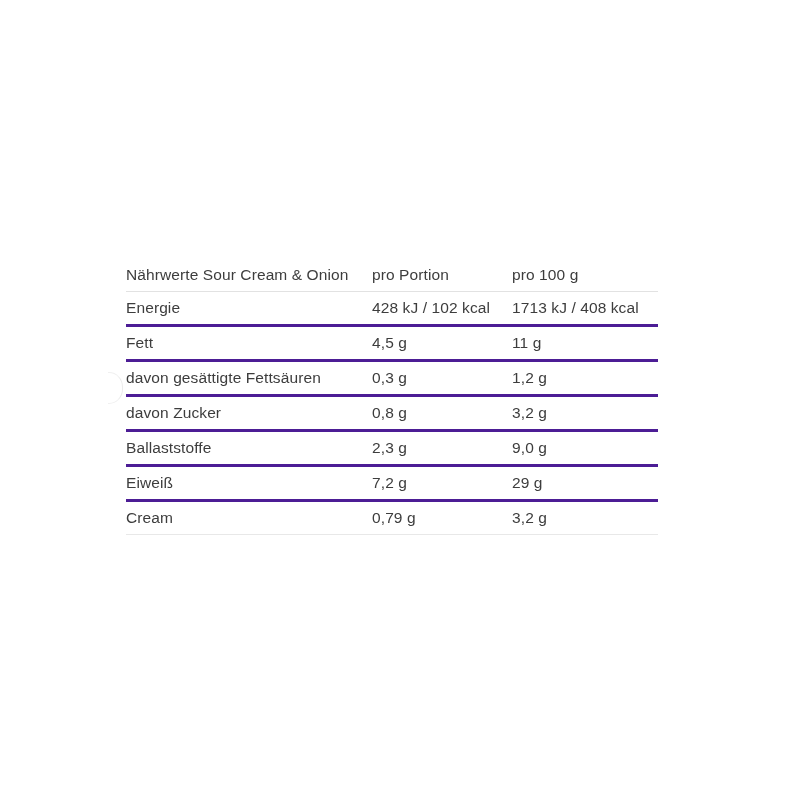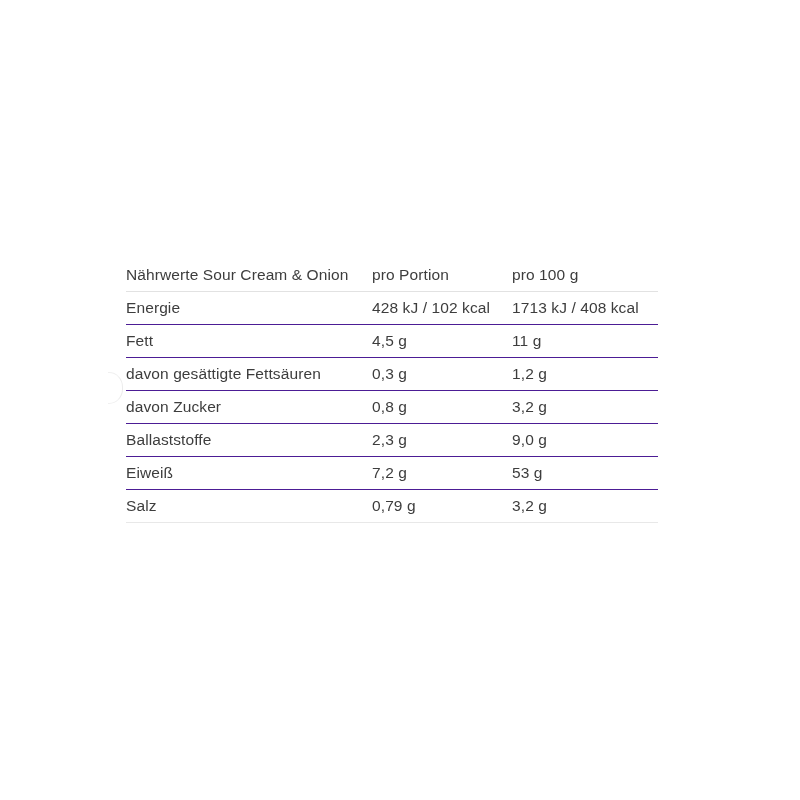--- a/index.html
+++ b/index.html
@@ -47,21 +47,21 @@
 
   thead tr.header-row th {
     height: 33px;
     line-height: 33px;
     border-bottom: 1px solid #e2e2e2;
     color: #3d3d3d;
   }
   tbody tr.data-row td {
     height: 32px;
     line-height: 32px;
-    border-bottom: 1px solid #4c1d95;
+    border-bottom: 3px solid #4c1d95;
   }
   tbody tr.data-row:last-child td {
     border-bottom: 1px solid #e8e8e8;
   }
   .cell-label { color: #3d3d3d; }
   .cell-value { color: #3d3d3d; }
 
   
   .edge-arc {
     position: absolute;
@@ -121,24 +121,24 @@
           <td class="cell-value">3,2 g</td>
         </tr>
         <tr class="data-row">
           <td class="cell-label">Ballaststoffe</td>
           <td class="cell-value">2,3 g</td>
           <td class="cell-value">9,0 g</td>
         </tr>
         <tr class="data-row">
           <td class="cell-label">Eiweiß</td>
           <td class="cell-value">7,2 g</td>
-          <td class="cell-value">53 g</td>
+          <td class="cell-value">29 g</td>
         </tr>
         <tr class="data-row">
-          <td class="cell-label">Salz</td>
+          <td class="cell-label">Cream</td>
           <td class="cell-value">0,79 g</td>
           <td class="cell-value">3,2 g</td>
         </tr>
       </tbody>
     </table>
   </div>
 
 </div>
 
 </body></html>

